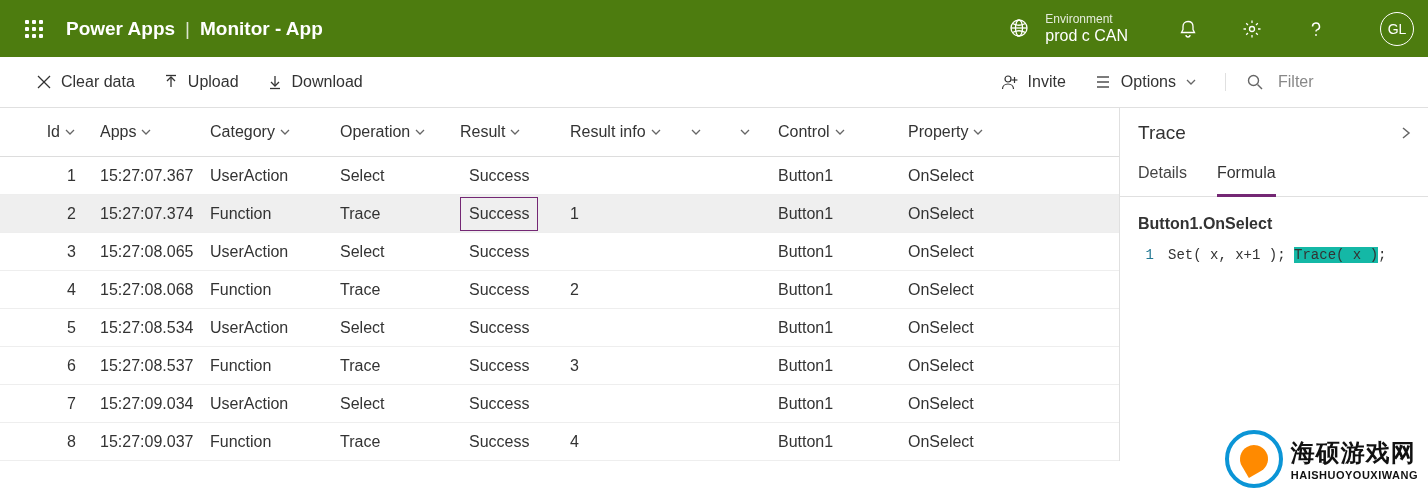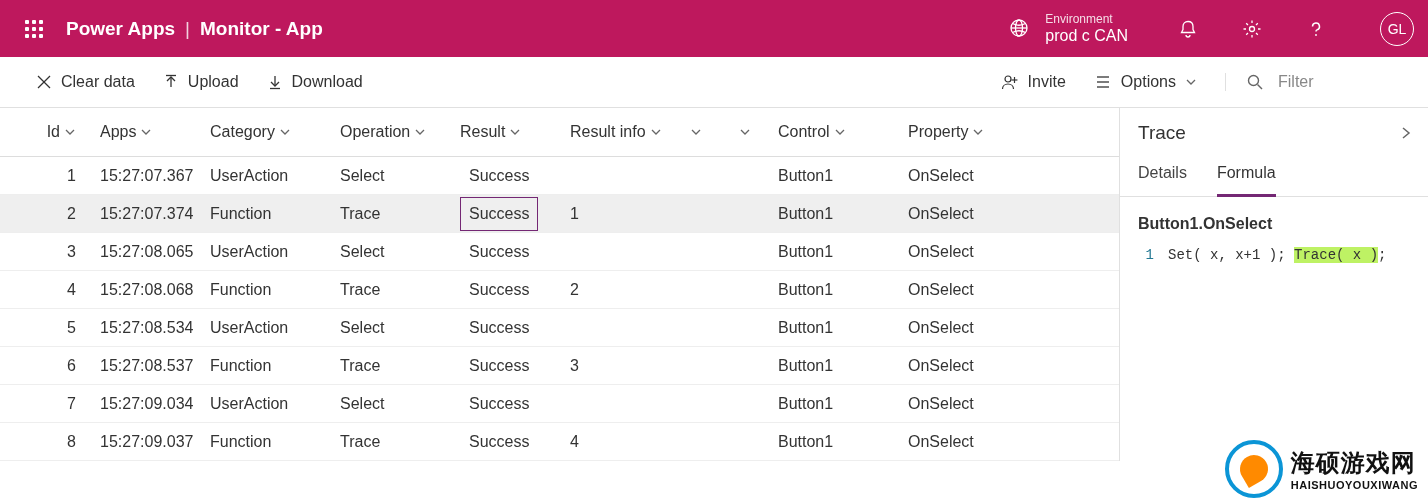--- a/index.html
+++ b/index.html
@@ -1,19 +1,19 @@
 <!DOCTYPE html>
 <html><head>
   <meta charset="utf-8">
   <style>
     * { margin: 0; padding: 0; box-sizing: border-box; }
     body { font-family: "Segoe UI", Tahoma, sans-serif; font-size: 15px; color: #333; background: #fff; width: 1428px; }
     
     
-    .header { background: #be185d; height: 57px; display: flex; align-items: center; color: #fff; padding: 0 14px; }
+    .header { background: #4d7c0f; height: 57px; display: flex; align-items: center; color: #fff; padding: 0 14px; }
     .waffle { width: 40px; height: 40px; display: flex; align-items: center; justify-content: center; cursor: pointer; }
     .waffle-dots { display: grid; grid-template-columns: repeat(3,4px); grid-template-rows: repeat(3,4px); gap: 3px; }
     .waffle-dots span { width: 4px; height: 4px; background: #fff; border-radius: 1px; }
     .title-area { display: flex; align-items: center; margin-left: 12px; font-size: 19px; font-weight: 600; }
     .title-sep { margin: 0 10px; font-weight: 300; opacity: 0.8; }
     .header-spacer { flex: 1; }
     .env-block { display: flex; align-items: center; gap: 16px; margin-right: 50px; cursor: pointer; }
     .env-text { display: flex; flex-direction: column; line-height: 1.2; }
     .env-label { font-size: 12px; opacity: 0.85; }
     .env-name { font-size: 16px; font-weight: 400; }
@@ -61,24 +61,24 @@
     .panel-title { font-size: 19px; font-weight: 400; }
     .panel-expand { cursor: pointer; }
     .panel-tabs { display: flex; gap: 30px; padding: 0 18px; border-bottom: 1px solid #e0e0e0; }
     .ptab { padding: 10px 0 12px; font-size: 16px; cursor: pointer; border-bottom: 3px solid transparent; margin-bottom: -1px; color: #444; }
     .ptab.active { border-bottom-color: #742774; color: #333; font-weight: 400; }
     .panel-body { padding: 18px; }
     .formula-ref { font-size: 16px; font-weight: 600; color: #333; margin-bottom: 14px; }
     .code-line { display: flex; font-family: "Consolas","Courier New",monospace; font-size: 14px; align-items: flex-start; }
     .line-no { color: #237893; width: 30px; text-align: right; padding-right: 14px; user-select: none; }
     .code-text { white-space: pre; }
-    .code-hl { background: #bef264; }
-    
-    
-    .watermark { position: fixed; right: 10px; bottom: 2px; display: flex; align-items: center; gap: 8px; pointer-events: none; }
+    .code-hl { background: #14b8a6; }
+    
+    
+    .watermark { position: fixed; right: 10px; bottom: 12px; display: flex; align-items: center; gap: 8px; pointer-events: none; }
     .wm-circle { width: 58px; height: 58px; border-radius: 50%; border: 4px solid #0b95d6; display: flex; align-items: center; justify-content: center; position: relative; }
     .wm-inner { width: 28px; height: 28px; background: #ff8a00; border-radius: 50% 50% 50% 0; transform: rotate(-30deg); }
     .wm-text { display: flex; flex-direction: column; }
     .wm-cn { font-size: 24px; font-weight: 900; color: #111; letter-spacing: 1px; }
     .wm-en { font-size: 11px; font-weight: 700; color: #111; letter-spacing: 0.5px; }
 
     svg { display: block; }
   </style>
 </head>
 <body>

